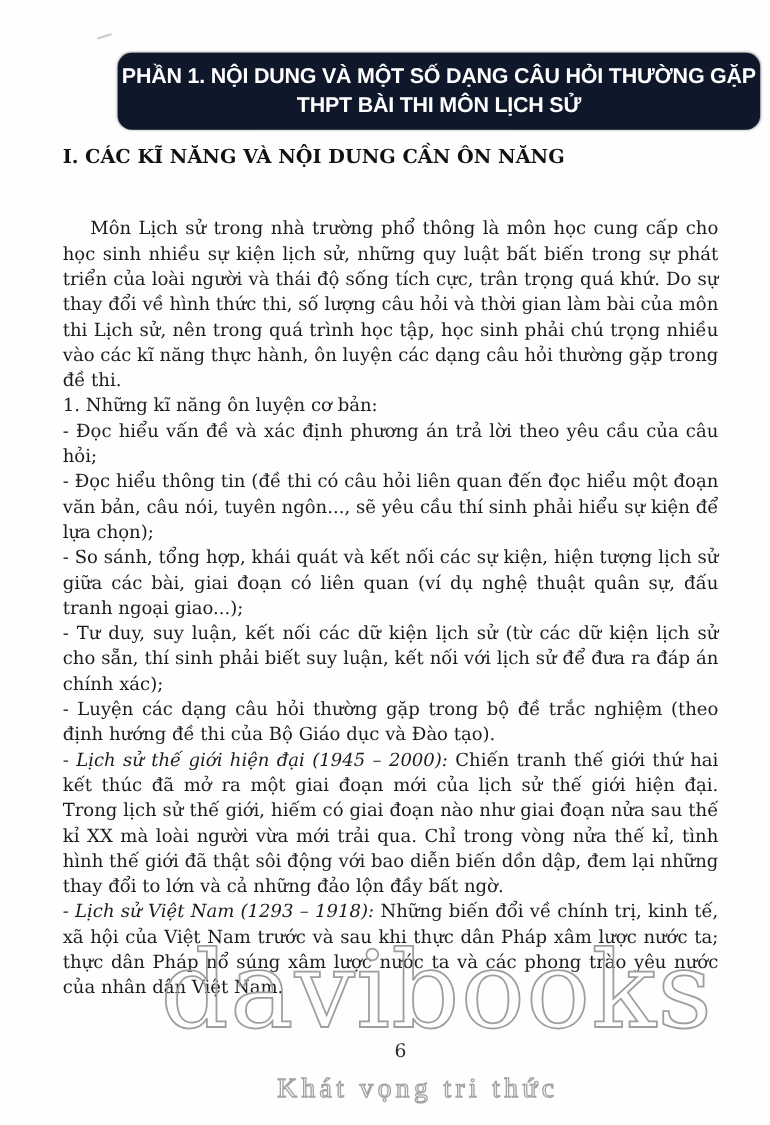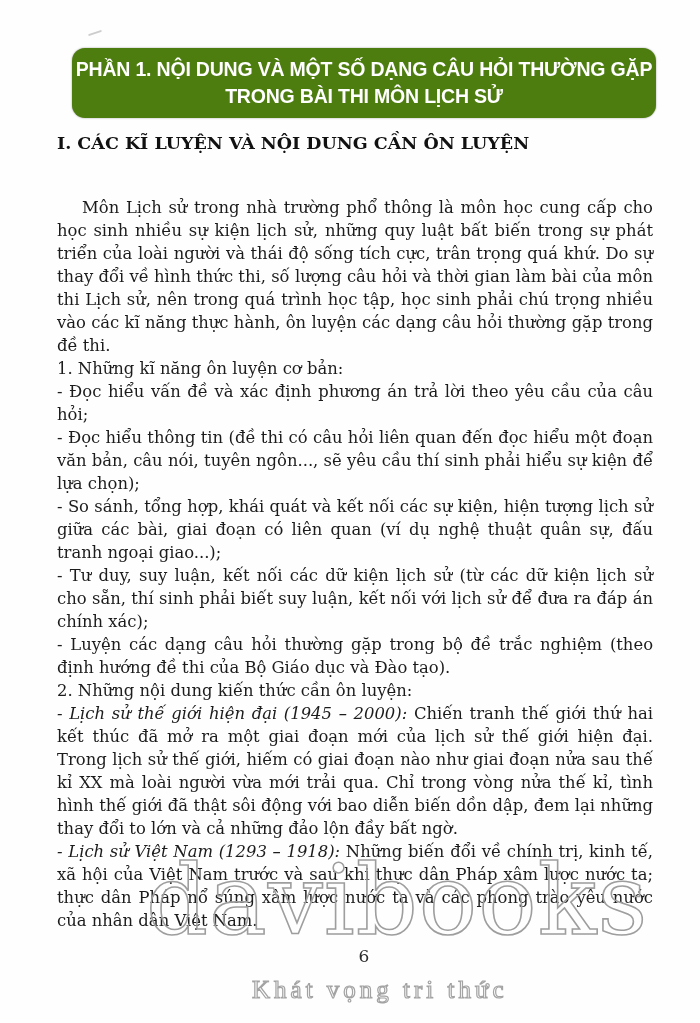--- a/index.html
+++ b/index.html
@@ -91,36 +91,35 @@
     position: absolute; left: 352px; top: 946px;
     width: 24px; text-align: center;
     font-size: 17px; color: #2b2b2b;
   }
 </style>
 </head>
 <body>
 
 <div class="scan-mark"></div>
 
-<div class="part-header" style="background: #4d7c0f;">
+<div class="part-header" style="background: #0f172a; margin-left: 35px;">
   <div class="hline" style="color: rgb(255, 255, 255);">PHẦN 1. NỘI DUNG VÀ MỘT SỐ DẠNG CÂU HỎI THƯỜNG GẶP</div>
-  <div class="hline" style="color: rgb(255, 255, 255);">TRONG BÀI THI MÔN LỊCH SỬ</div>
+  <div class="hline" style="color: rgb(255, 255, 255);">THPT BÀI THI MÔN LỊCH SỬ</div>
 </div>
 
 <div class="content">
-  <h2 class="section-heading">I. CÁC KĨ LUYỆN VÀ NỘI DUNG CẦN ÔN LUYỆN</h2>
+  <h2 class="section-heading">I. CÁC KĨ NĂNG VÀ NỘI DUNG CẦN ÔN NĂNG</h2>
   <div>
       <p class="para indent"><span>Môn Lịch sử trong nhà trường phổ thông là môn học cung cấp cho học sinh nhiều sự kiện lịch sử, những quy luật bất biến trong sự phát triển của loài người và thái độ sống tích cực, trân trọng quá khứ. Do sự thay đổi về hình thức thi, số lượng câu hỏi và thời gian làm bài của môn thi Lịch sử, nên trong quá trình học tập, học sinh phải chú trọng nhiều vào các kĩ năng thực hành, ôn luyện các dạng câu hỏi thường gặp trong đề thi.</span></p>
       <p class="para"><span class="run-bold">1. Những kĩ năng ôn luyện cơ bản:</span></p>
       <p class="para"><span>- Đọc hiểu vấn đề và xác định phương án trả lời theo yêu cầu của câu hỏi;</span></p>
       <p class="para"><span>- Đọc hiểu thông tin (đề thi có câu hỏi liên quan đến đọc hiểu một đoạn văn bản, câu nói, tuyên ngôn..., sẽ yêu cầu thí sinh phải hiểu sự kiện để lựa chọn);</span></p>
       <p class="para"><span>- So sánh, tổng hợp, khái quát và kết nối các sự kiện, hiện tượng lịch sử giữa các bài, giai đoạn có liên quan (ví dụ nghệ thuật quân sự, đấu tranh ngoại giao...);</span></p>
       <p class="para"><span>- Tư duy, suy luận, kết nối các dữ kiện lịch sử (từ các dữ kiện lịch sử cho sẵn, thí sinh phải biết suy luận, kết nối với lịch sử để đưa ra đáp án chính xác);</span></p>
       <p class="para"><span>- Luyện các dạng câu hỏi thường gặp trong bộ đề trắc nghiệm (theo định hướng đề thi của Bộ Giáo dục và Đào tạo).</span></p>
-      <p class="para"><span class="run-bold">2. Những nội dung kiến thức cần ôn luyện:</span></p>
       <p class="para"><span class="run-bolditalic">- Lịch sử thế giới hiện đại (1945 – 2000): </span><span>Chiến tranh thế giới thứ hai kết thúc đã mở ra một giai đoạn mới của lịch sử thế giới hiện đại. Trong lịch sử thế giới, hiếm có giai đoạn nào như giai đoạn nửa sau thế kỉ XX mà loài người vừa mới trải qua. Chỉ trong vòng nửa thế kỉ, tình hình thế giới đã thật sôi động với bao diễn biến dồn dập, đem lại những thay đổi to lớn và cả những đảo lộn đầy bất ngờ.</span></p>
       <p class="para"><span class="run-bolditalic">- Lịch sử Việt Nam (1293 – 1918): </span><span>Những biến đổi về chính trị, kinh tế, xã hội của Việt Nam trước và sau khi thực dân Pháp xâm lược nước ta; thực dân Pháp nổ súng xâm lược nước ta và các phong trào yêu nước của nhân dân Việt Nam.</span></p>
     </div>
 </div>
 
 <div class="wm-brand">davibooks</div>
 <div class="page-number">6</div>
 <div class="wm-slogan">Khát vọng tri thức</div>
 
 </body></html>

